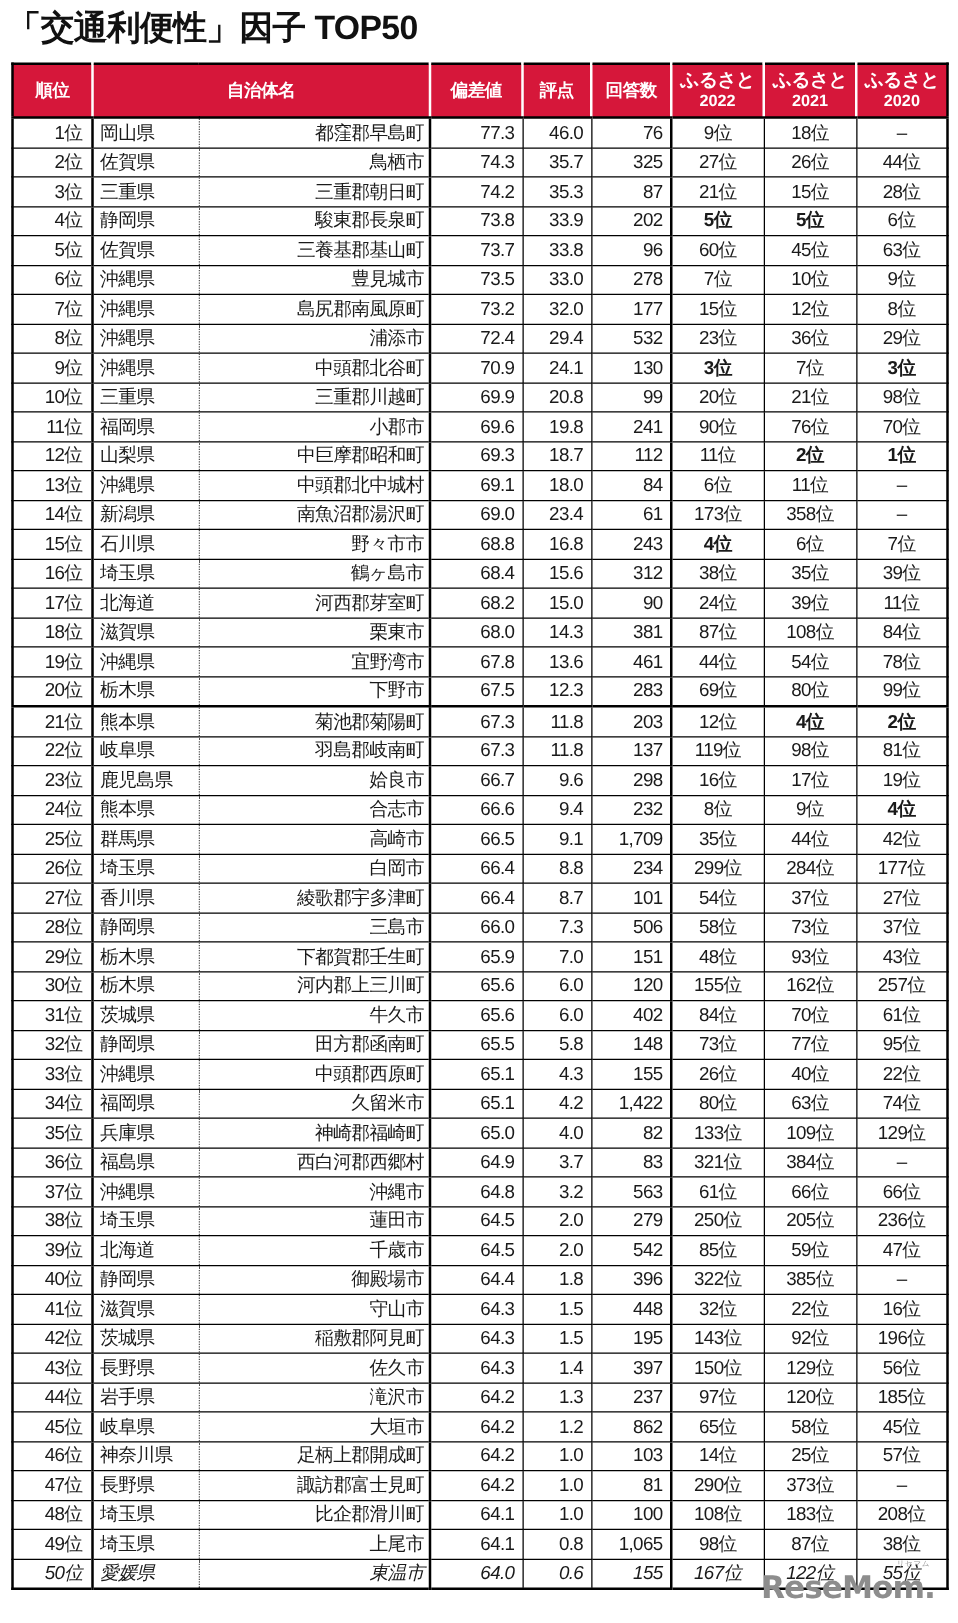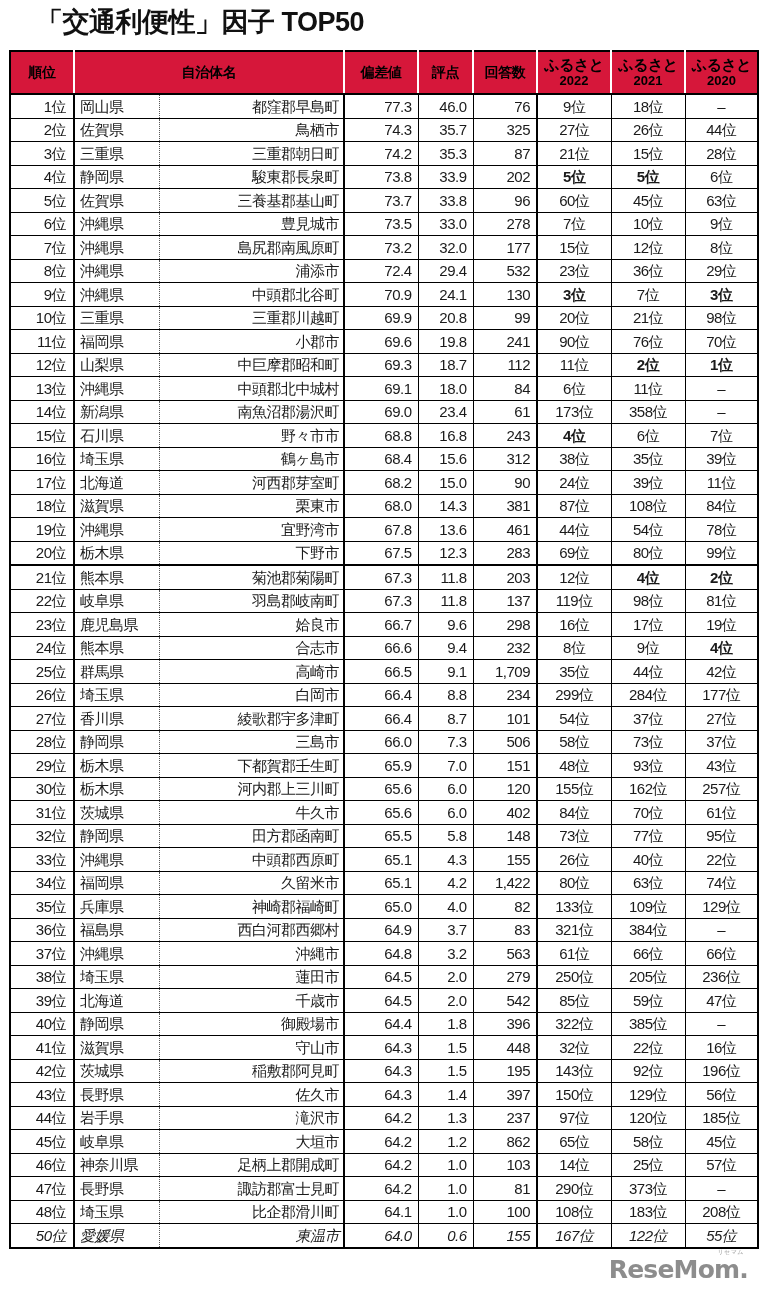--- a/index.html
+++ b/index.html
@@ -24,42 +24,41 @@
   .title {
     font-size: 27px;
     font-weight: bold;
     letter-spacing: -0.5px;
     color: #111111;
     padding: 7px 0 0 6px;
     line-height: 1.18;
     height: 44px;
     box-sizing: border-box;
     white-space: nowrap;
-    margin-left: 30px;
   }
   table.rank-table {
     border-collapse: collapse;
     table-layout: fixed;
     width: 748px;
     margin: 6px 0 0 9px;
     border: 2px solid #000000;
   }
   table.rank-table col.c-rank      { width: 64px; }
   table.rank-table col.c-pref      { width: 85px; }
   table.rank-table col.c-muni      { width: 185px; }
   table.rank-table col.c-dev       { width: 74px; }
   table.rank-table col.c-score     { width: 55px; }
   table.rank-table col.c-resp      { width: 64px; }
   table.rank-table col.c-f22       { width: 74px; }
   table.rank-table col.c-f21       { width: 74px; }
   table.rank-table col.c-f20       { width: 73px; }
 
   thead th {
     background: #d6173a;
-    color: #000000;
+    color: #ffffff;
     font-size: 14px;
     font-weight: bold;
     vertical-align: middle;
     height: 41px;
     padding: 0 2px;
     border-right: 2px solid #ffffff;
     border-bottom: 2px solid #000000;
     line-height: 1.12;
     letter-spacing: -0.3px;
     margin-left: 29px;
@@ -693,20 +692,31 @@
           <td class="pref">埼玉県</td>
           <td class="muni">比企郡滑川町</td>
           <td class="num dev">64.1</td>
           <td class="num dev">1.0</td>
           <td class="num resp">100</td>
           <td class="furu">108位</td>
           <td class="furu">183位</td>
           <td class="furu last">208位</td>
         </tr>
         <tr>
+          <td class="rank">49位</td>
+          <td class="pref">埼玉県</td>
+          <td class="muni">上尾市</td>
+          <td class="num dev">64.1</td>
+          <td class="num dev">0.8</td>
+          <td class="num resp">1,065</td>
+          <td class="furu">98位</td>
+          <td class="furu">87位</td>
+          <td class="furu last">38位</td>
+        </tr>
+        <tr>
           <td class="rank">50位</td>
           <td class="pref">愛媛県</td>
           <td class="muni">東温市</td>
           <td class="num dev">64.0</td>
           <td class="num dev">0.6</td>
           <td class="num resp">155</td>
           <td class="furu">167位</td>
           <td class="furu">122位</td>
           <td class="furu last">55位</td>
         </tr>

